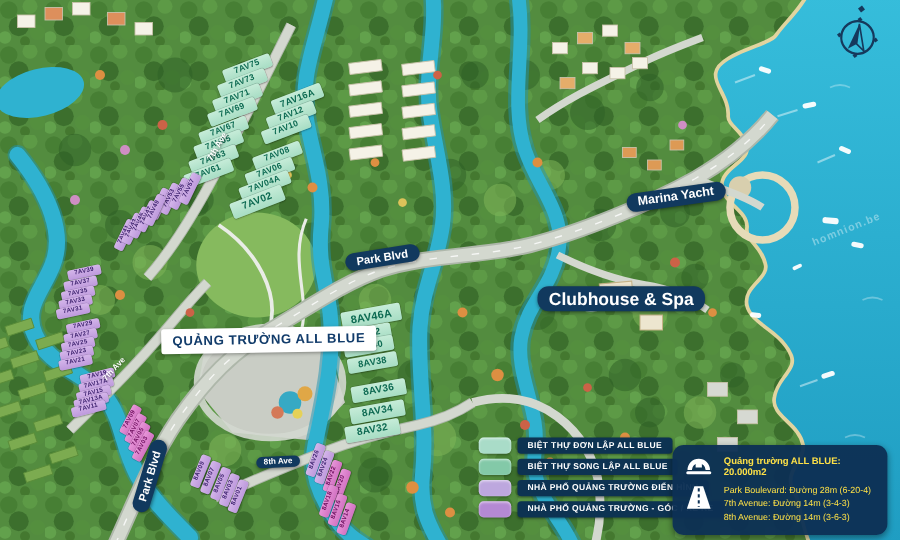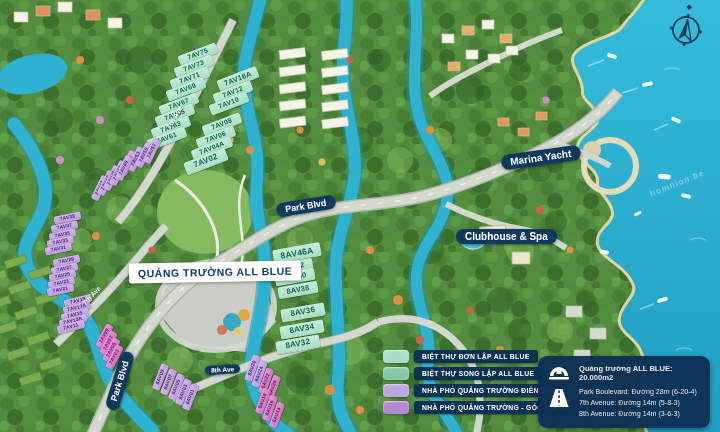--- a/index.html
+++ b/index.html
@@ -25,21 +25,21 @@
   .legend{position:absolute;left:383px;top:350px;display:flex;flex-direction:column;gap:4px;}
   .legend-row{display:flex;align-items:center;gap:5px;}
   .legend-swatch{width:26px;height:13px;border-radius:4px;flex:0 0 auto;
         box-shadow:inset 0 1px 2px rgba(255,255,255,.6),0 1px 2px rgba(0,0,0,.3);}
   .legend-pill{background:#0d3352;color:#fff;font-weight:700;font-size:6.8px;
         letter-spacing:.3px;height:13px;display:flex;align-items:center;
         padding:0 8px;border-radius:3px;white-space:nowrap;box-shadow:0 1px 2px rgba(0,0,0,.35);}
   
   .info-box{position:absolute;left:538px;top:356px;width:172px;box-sizing:border-box;
         background:rgba(12,48,84,.96);border-radius:9px;padding:8px 9px;
-        color:#e5e5e5;display:flex;flex-direction:column;gap:5px;
+        color:#fde047;display:flex;flex-direction:column;gap:5px;
         box-shadow:0 2px 5px rgba(0,0,0,.4);}
   .info-row{display:flex;align-items:flex-start;gap:8px;}
   .info-icon{flex:0 0 auto;}
   .info-title{font-size:7.6px;font-weight:700;align-self:center;}
   .info-road-line{font-size:7.1px;line-height:1.55;}
   
   .watermark{position:absolute;left:648px;top:178px;transform:rotate(-22deg);
         color:rgba(255,255,255,.38);font-size:8.5px;letter-spacing:1px;font-weight:700;}
   .compass{position:absolute;left:664px;top:2px;}
 </style>
@@ -319,21 +319,21 @@
     </div>
 
   <div class="street" style="left:162px;top:114px;font-size:7px;transform:rotate(-60deg);">7th Ave</div>
   <div class="street" style="left:80px;top:292px;font-size:6.5px;transform:rotate(-47deg);">7th Ave</div>
   <div class="pill" style="left:276px;top:199px;font-size:9px;transform:rotate(-9deg);">Park Blvd</div>
   <div class="pill" style="left:90px;top:374px;font-size:9px;transform:rotate(-73deg);">Park Blvd</div>
   <div class="pill" style="left:205px;top:365px;font-size:6.5px;padding:1px 6px;transform:rotate(-3deg);">8th Ave</div>
 
   <div class="plaza-box" style="left:129px;top:262px;font-size:10.5px;transform:rotate(-1deg);">QUẢNG TRƯỜNG ALL BLUE</div>
   <div class="pill" style="left:501px;top:150px;font-size:10px;transform:rotate(-8deg);">Marina Yacht</div>
-  <div class="pill" style="left:456px;top:229px;font-size:10px;">Clubhouse &amp; Spa</div>
+  <div class="pill" style="left:430px;top:229px;font-size:14px;">Clubhouse &amp; Spa</div>
 
   <div class="legend">
     <div id="legend-rows" style="display: flex; flex-direction: column; gap: 4px;">
         <div class="legend-row">
           <span class="legend-swatch" style="background: rgb(169, 220, 200);"></span>
           <span class="legend-pill">BIỆT THỰ ĐƠN LẬP ALL BLUE</span>
         </div>
         <div class="legend-row">
           <span class="legend-swatch" style="background: rgb(131, 201, 168);"></span>
           <span class="legend-pill">BIỆT THỰ SONG LẬP ALL BLUE</span>
@@ -358,21 +358,21 @@
       </svg>
       <span class="info-title">Quảng trường ALL BLUE: 20.000m2</span>
     </div>
     <div class="info-row">
       <svg class="info-icon" width="24" height="22" viewBox="0 0 24 22">
         <path d="M8.5,2 L15.5,2 L21.5,20 L2.5,20 Z" fill="#ffffff"></path>
         <line x1="12" y1="3.5" x2="12" y2="18.5" stroke="#0c3054" stroke-width="1.6" stroke-dasharray="2.6 2.2"></line>
       </svg>
       <div id="road-lines">
           <div class="info-road-line">Park Boulevard: Đường 28m (6-20-4)</div>
-          <div class="info-road-line">7th Avenue: Đường 14m (5-8-3)</div>
+          <div class="info-road-line">7th Avenue: Đường 14m (3-4-3)</div>
           <div class="info-road-line">8th Avenue: Đường 14m (3-6-3)</div>
         </div>
     </div>
   </div>
 
   <svg class="compass" width="44" height="54" viewBox="0 0 44 54">
     <g transform="rotate(8 22 28)" stroke="#16395c" fill="none">
       <rect x="20" y="3" width="4" height="4" transform="rotate(45 22 5)" fill="#16395c" stroke="none"></rect>
       <circle cx="22" cy="28" r="13" stroke-width="1.8"></circle>
       <g fill="#16395c" stroke="none">

